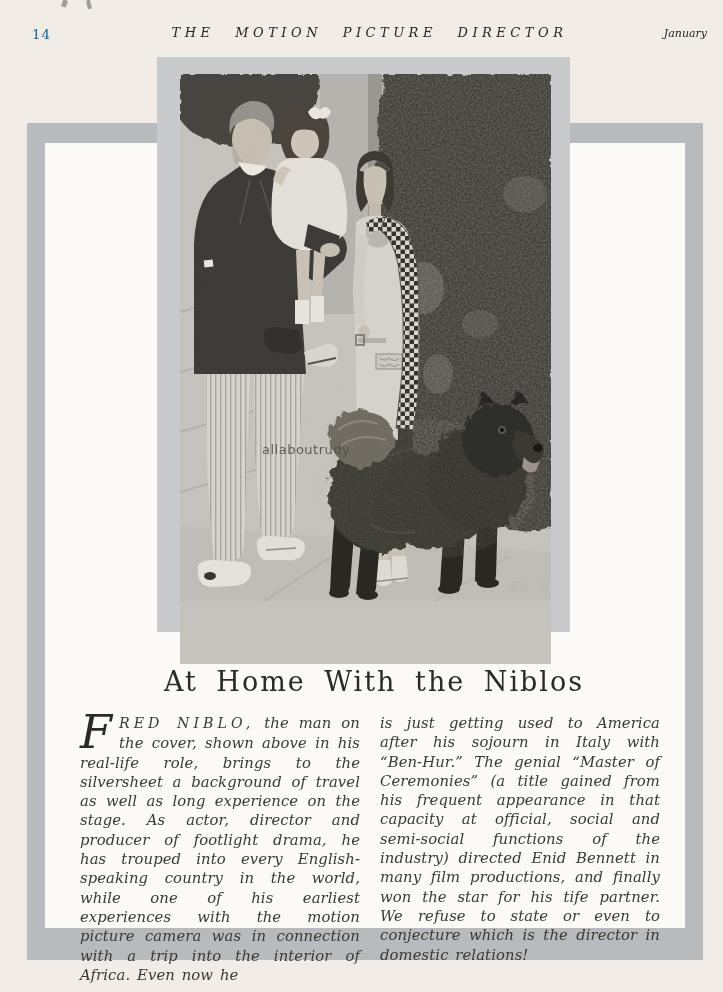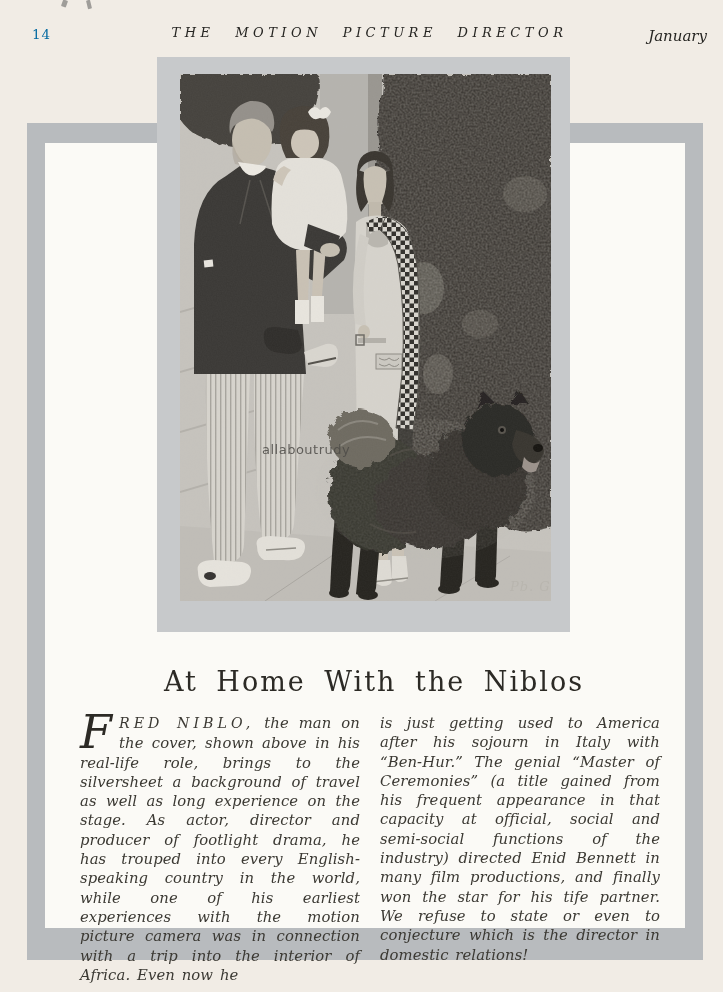--- a/index.html
+++ b/index.html
@@ -15,36 +15,36 @@
   
   .speck{position:absolute;background:#4d4d4d;opacity:.5;border-radius:1px;}
   .speck.s1{left:62px;top:0;width:5px;height:7px;transform:rotate(20deg);}
   .speck.s2{left:87px;top:0;width:4px;height:9px;transform:rotate(-14deg);}
 
   
   .running-header{position:absolute;left:0;top:24px;width:723px;height:22px;}
   .pagenum{position:absolute;left:21px;top:2px;font-size:13.5px;letter-spacing:1px;color:#0369a1;margin-left:11px;}
   .journal{position:absolute;left:60px;right:44px;text-align:center;top:1px;
     font-style:italic;font-size:13px;letter-spacing:4.5px;word-spacing:12px;color:#262522;}
-  .month{position:absolute;right:16px;top:3px;font-style:italic;font-size:15px;color:#262522;}
+  .month{position:absolute;right:16px;top:3px;font-style:italic;font-size:11px;color:#262522;}
 
   
   .frame{
     position:absolute;left:27px;top:123px;width:676px;height:837px;box-sizing:border-box;
     background:var(--panel-bg,#fbfaf6);
     border-style:solid;border-color:var(--frame-gray,#b8bbbe);
     border-width:20px 18px 32px 18px;
   }
 
   
   .photo-mat{
     position:absolute;left:157px;top:57px;width:413px;height:575px;margin:0;
     background:var(--mat-gray,#c7c9cb); z-index:2;
   }
-  .photo{position:absolute;left:23px;top:17px;width:371px;height:527px;overflow:hidden;background:#c6c3bd;}
+  .photo{position:absolute;left:23px;top:17px;width:371px;height:590px;overflow:hidden;background:#c6c3bd;}
   .photo svg{display:block;width:371px;height:527px;}
   .watermark{
     position:absolute;left:82px;top:368px;
     font-family:"DejaVu Sans", sans-serif;font-size:13px;color:var(--watermark-gray,#4e4c48);
     letter-spacing:.5px;opacity:.85;
   }
   .signature{
     position:absolute;left:330px;top:505px;font-style:italic;font-size:13px;
     color:#b7b4ad;opacity:.8;letter-spacing:1px;
   }

